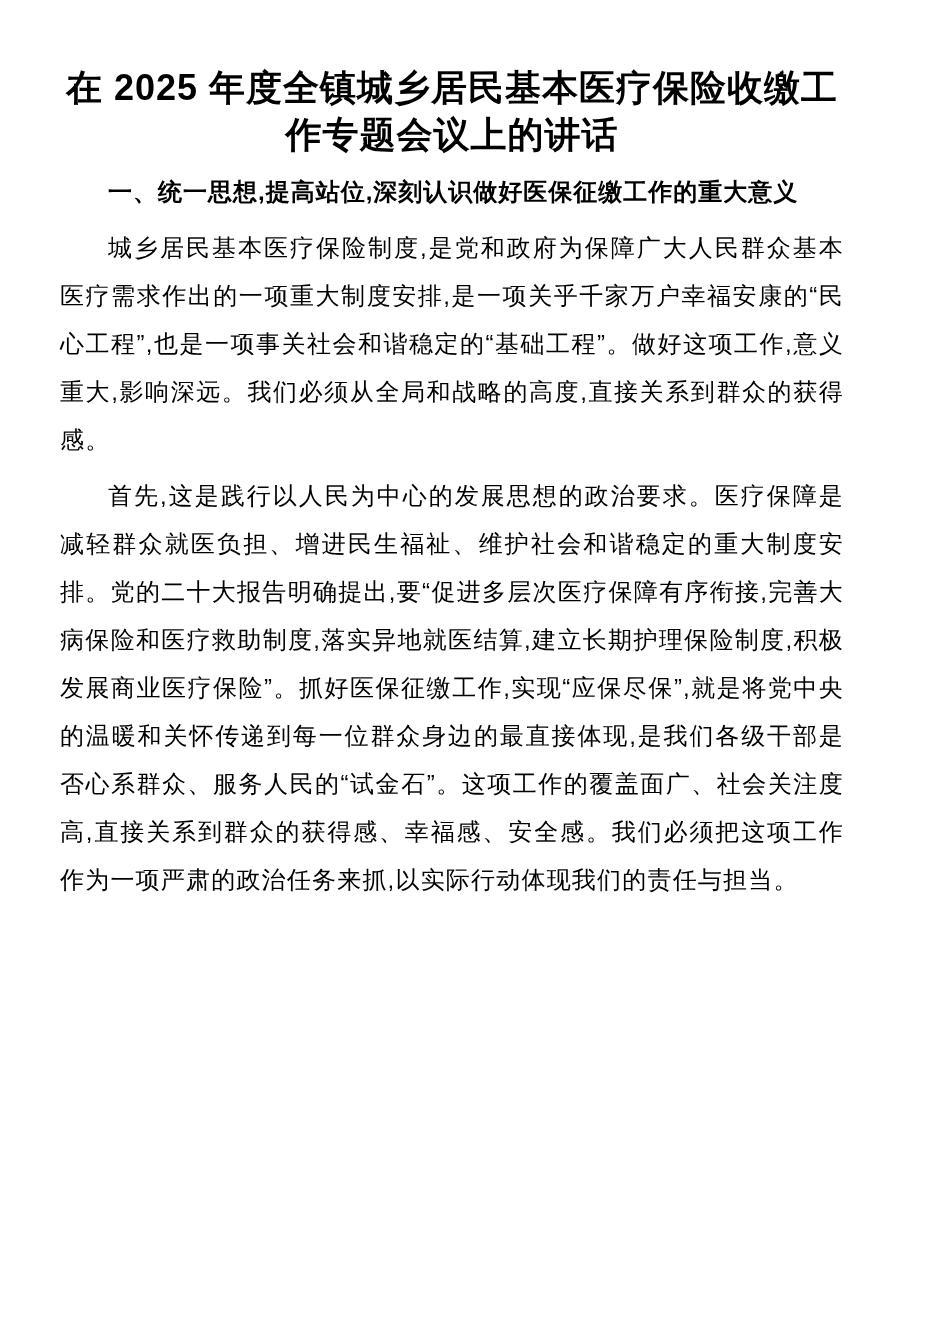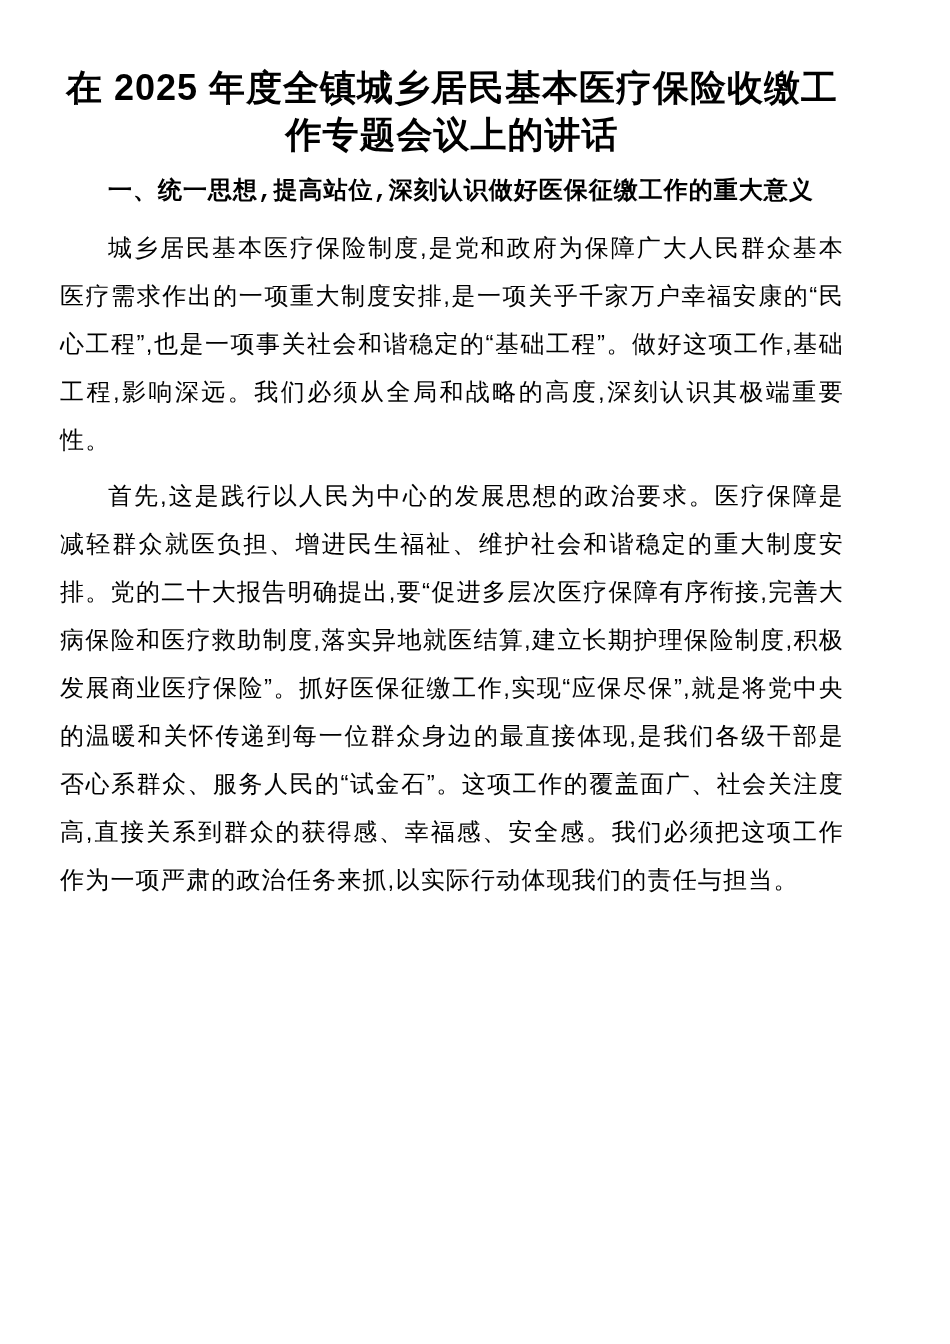--- a/index.html
+++ b/index.html
@@ -40,29 +40,28 @@
     margin: 0 0 8px 0;
     font-size: 24px;
     line-height: 48px;
     letter-spacing: 1.2px;
     text-indent: 2em;
     text-align: justify;
   }
   .para.heading {
     font-weight: 700;
     letter-spacing: 1px;
-    font-family: Liberation Mono, monospace;
   }
 </style>
 </head>
 <body>
 
 <div class="page">
   <h1 class="doc-title">在 2025 年度全镇城乡居民基本医疗保险收缴工作专题会议上的讲话</h1>
 
 
 
   <p class="para heading">一、统一思想,提高站位,深刻认识做好医保征缴工作的重大意义</p>
 
-  <p class="para">城乡居民基本医疗保险制度,是党和政府为保障广大人民群众基本医疗需求作出的一项重大制度安排,是一项关乎千家万户幸福安康的“民心工程”,也是一项事关社会和谐稳定的“基础工程”。做好这项工作,基础工程,影响深远。我们必须从全局和战略的高度,深刻认识其极端重要性。</p>
+  <p class="para">城乡居民基本医疗保险制度,是党和政府为保障广大人民群众基本医疗需求作出的一项重大制度安排,是一项关乎千家万户幸福安康的“民心工程”,也是一项事关社会和谐稳定的“基础工程”。做好这项工作,意义重大,影响深远。我们必须从全局和战略的高度,直接关系到群众的获得感。</p>
 
   <p class="para">首先,这是践行以人民为中心的发展思想的政治要求。医疗保障是减轻群众就医负担、增进民生福祉、维护社会和谐稳定的重大制度安排。党的二十大报告明确提出,要“促进多层次医疗保障有序衔接,完善大病保险和医疗救助制度,落实异地就医结算,建立长期护理保险制度,积极发展商业医疗保险”。抓好医保征缴工作,实现“应保尽保”,就是将党中央的温暖和关怀传递到每一位群众身边的最直接体现,是我们各级干部是否心系群众、服务人民的“试金石”。这项工作的覆盖面广、社会关注度高,直接关系到群众的获得感、幸福感、安全感。我们必须把这项工作作为一项严肃的政治任务来抓,以实际行动体现我们的责任与担当。</p>
 </div>
 
 </body></html>

